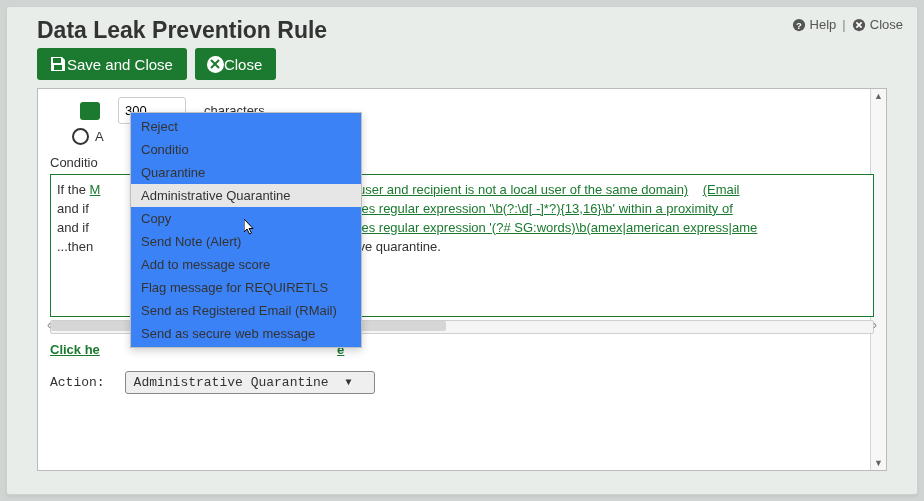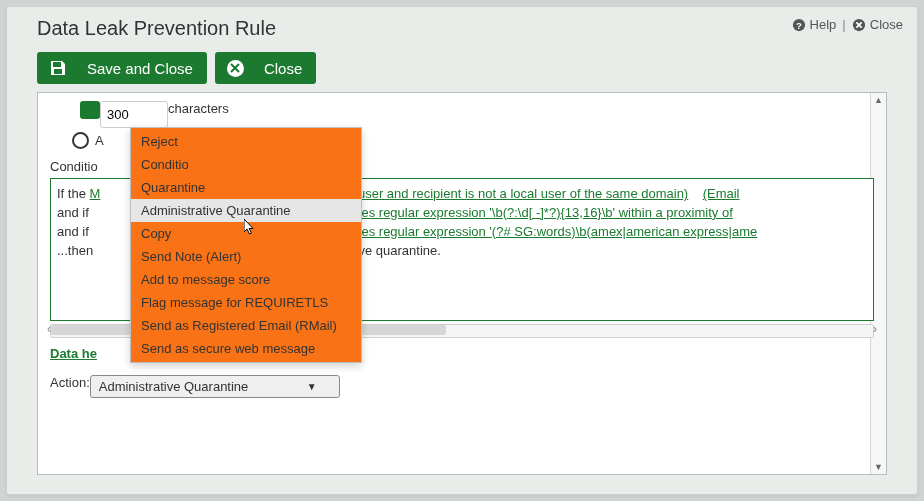--- a/index.html
+++ b/index.html
@@ -34,22 +34,22 @@
     right: 0;
     bottom: 6px;
   }
   .titlebar {
     display: flex;
     justify-content: space-between;
     align-items: flex-start;
     padding: 10px 14px 4px 30px;
   }
   .title {
-    font-size: 20px;
-    font-weight: 400;
+    font-size: 23px;
+    font-weight: 700;
     color: #333;
   }
   .title-actions {
     display: flex;
     align-items: center;
     gap: 6px;
     color: #555;
   }
   .title-actions .link {
     display: inline-flex;
@@ -61,30 +61,29 @@
     color: #888;
   }
   .buttons-row {
     display: flex;
     gap: 8px;
     padding: 0 0 8px 30px;
   }
   .btn {
     display: inline-flex;
     align-items: center;
-    gap: 20px;
+    gap: 0;
     background: #1b7a2f;
     color: #fff;
     border: none;
     border-radius: 3px;
     padding: 7px 14px 7px 12px;
     font-size: 15px;
     font-weight: 500;
     cursor: pointer;
-    margin-top: 8px;
   }
   .btn .ico-circle {
     width: 17px;
     height: 17px;
     border-radius: 50%;
     background: #fff;
     color: #1b7a2f;
     display: inline-flex;
     align-items: center;
     justify-content: center;
@@ -103,21 +102,22 @@
     position: relative;
     padding: 0;
     height: calc(100% - 100px);
   }
   .panel-body {
     height: 100%;
     position: relative;
   }
   .proximity-row {
     display: flex;
-    gap: 0;
+    align-items: center;
+    gap: 18px;
     padding-left: 42px;
     padding-top: 8px;
   }
   .proximity-row .greenbox {
     width: 20px;
     height: 18px;
     border-radius: 3px;
     background: #1b7a2f;
   }
   input.num {
@@ -190,22 +190,24 @@
     padding: 2px 12px 12px 12px;
   }
   .click-here .gl {
     font-weight: 700;
     color: #1b7a2f;
     text-decoration: underline;
     cursor: pointer;
   }
   .action-row {
     display: flex;
-    gap: 0;
+    align-items: center;
+    gap: 20px;
     padding: 2px 12px 12px 12px;
+    font-family: Liberation Mono, monospace;
   }
   .select-box {
     position: relative;
     width: 218px;
   }
   .select-btn {
     width: 100%;
     border: 1px solid #888;
     background: #efefef;
     border-radius: 3px;
@@ -219,26 +221,25 @@
   .select-btn .caret {
     font-size: 10px;
     margin-left: 6px;
   }
   
   .dropdown-menu {
     position: absolute;
     top: 112px;
     left: 130px;
     width: 230px;
-    background: #f97316;
+    background: #3b82f6;
     border: 1px solid #bfbfbf;
     box-shadow: 0 3px 8px rgba(0,0,0,0.18);
     z-index: 500;
     padding: 2px 0;
-    margin-top: 15px;
   }
   .dropdown-item {
     padding: 4px 10px;
     font-size: 13px;
     cursor: default;
     color: #333;
   }
   .dropdown-item.highlight {
     background: #e6e6e6;
   }
@@ -365,21 +366,21 @@
           </div>
         </div>
 
         <div class="hscroll">
           <span class="chev left">‹</span>
           <div class="thumb"></div>
           <span class="chev right">›</span>
         </div>
 
         <div class="click-here">
-          <span class="gl">Data he</span>
+          <span class="gl">Click he</span>
           <span style="display:inline-block;width:230px"></span>
           <span class="gl">e</span>
         </div>
 
         <div class="action-row">
           <span>Action:</span>
           <div class="select-box">
             <div class="select-btn">
               <span>Administrative Quarantine</span>
               <span class="caret">▼</span>

